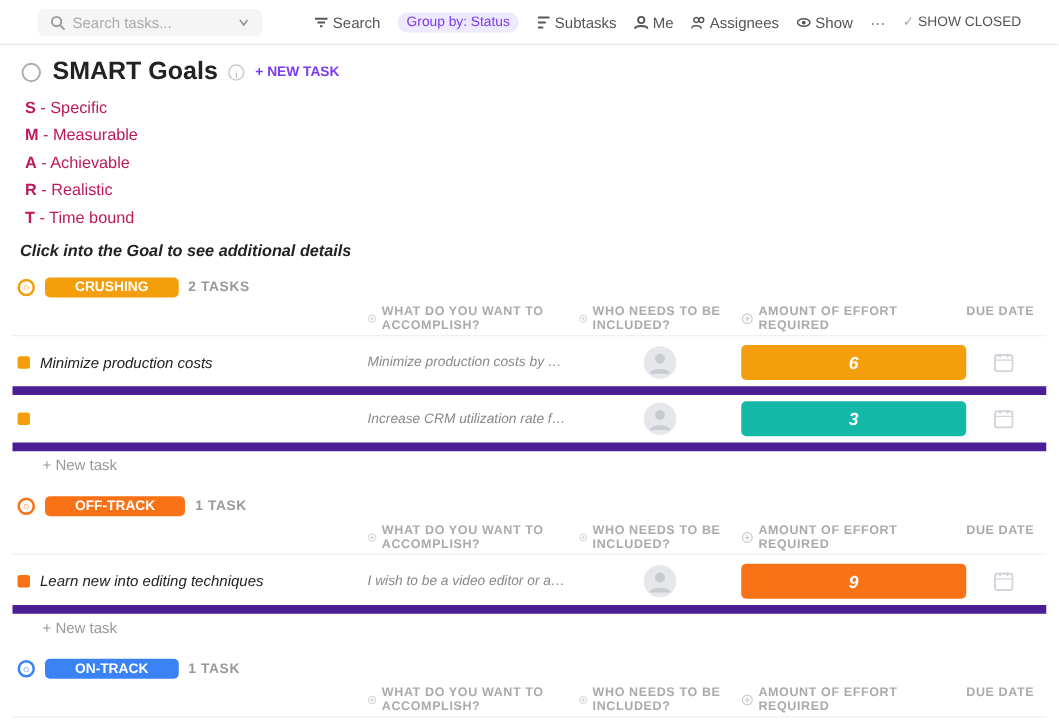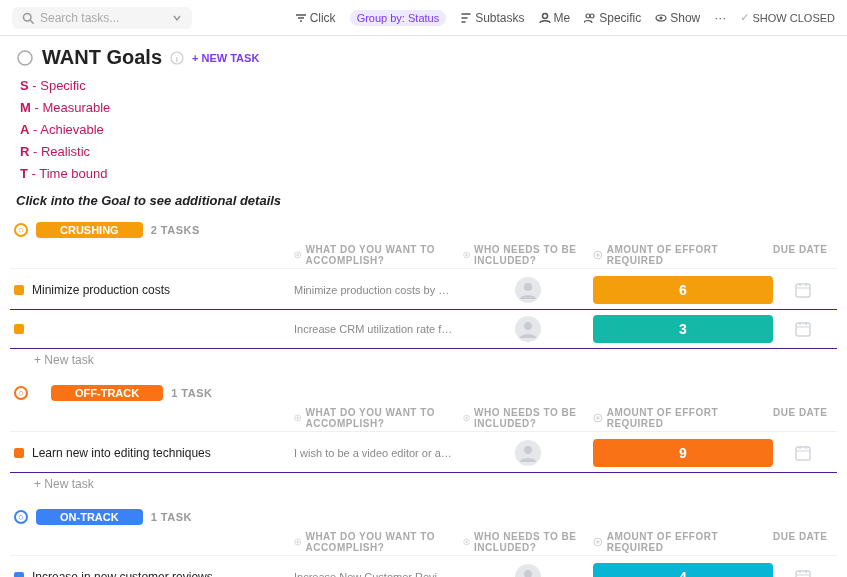--- a/index.html
+++ b/index.html
@@ -11,21 +11,21 @@
       overflow: hidden;
       font-size: 12px;
       color: #333;
     }
 
     
     .top-bar {
       display: flex;
       align-items: center;
       justify-content: space-between;
-      padding: 6px 12px;
+      padding: 6px 30px;
       border-bottom: 1px solid #e5e5e5;
       background: #fff;
       height: 36px;
     }
     .search-box {
       display: flex;
       align-items: center;
       gap: 6px;
       background: #f5f5f5;
       border-radius: 6px;
@@ -128,21 +128,21 @@
     .group-icon.on-track { border-color: #3b82f6; color: #3b82f6; }
 
     .group-badge {
       font-size: 11px;
       font-weight: 700;
       padding: 2px 24px;
       border-radius: 4px;
       color: #fff;
     }
     .group-badge.crushing { background: #f59e0b; }
-    .group-badge.off-track { background: #f97316; margin-left: 15px; }
+    .group-badge.off-track { background: #f97316; }
     .group-badge.on-track { background: #3b82f6; }
 
     .group-task-count {
       font-size: 11px;
       color: #999;
       font-weight: 600;
       letter-spacing: 0.5px;
     }
 
     
@@ -157,21 +157,22 @@
       border-bottom: 1px solid #f0f0f0;
       margin-bottom: 2px;
     }
 
     
     .task-row {
       display: grid;
       grid-template-columns: 280px 1fr 130px 180px 60px;
       align-items: center;
       padding: 5px 4px;
-      border-bottom: 1px solid #4c1d95;
+      border-bottom: 7px solid #4c1d95;
+      font-style: italic;
     }
     .task-name-cell {
       display: flex;
       align-items: center;
       gap: 8px;
     }
     .task-dot {
       width: 10px;
       height: 10px;
       border-radius: 2px;
@@ -255,21 +256,21 @@
       <polyline points="2,3 5,7 8,3" stroke="#999" stroke-width="1.5" fill="none"></polyline>
     </svg>
   </div>
   <div class="top-actions">
     <span>
       <svg width="12" height="12" viewBox="0 0 12 12">
         <line x1="1" y1="3" x2="11" y2="3" stroke="#555" stroke-width="1.5"></line>
         <line x1="3" y1="6" x2="9" y2="6" stroke="#555" stroke-width="1.5"></line>
         <line x1="5" y1="9" x2="7" y2="9" stroke="#555" stroke-width="1.5"></line>
       </svg>
-      <span>Click</span>
+      <span>Search</span>
     </span>
     <span>
       <span class="group-by-badge">Group by: Status</span>
     </span>
     <span>
       <svg width="12" height="12" viewBox="0 0 12 12">
         <path d="M2 2h8M2 6h5M2 10h3" stroke="#555" stroke-width="1.5" stroke-linecap="round"></path>
       </svg>
       <span>Subtasks</span>
     </span>
@@ -279,21 +280,21 @@
         <path d="M1 11c0-3 10-3 10 0" stroke="#555" stroke-width="1.5" fill="none"></path>
       </svg>
       <span>Me</span>
     </span>
     <span>
       <svg width="12" height="12" viewBox="0 0 12 12">
         <circle cx="4" cy="4" r="2" stroke="#555" stroke-width="1.2" fill="none"></circle>
         <circle cx="8" cy="4" r="2" stroke="#555" stroke-width="1.2" fill="none"></circle>
         <path d="M0 11c0-2.5 4-2.5 4-2.5s4 0 4 2.5" stroke="#555" stroke-width="1.2" fill="none"></path>
       </svg>
-      <span>Specific</span>
+      <span>Assignees</span>
     </span>
     <span>
       <svg width="12" height="12" viewBox="0 0 12 12">
         <ellipse cx="6" cy="6" rx="5" ry="3" stroke="#555" stroke-width="1.2" fill="none"></ellipse>
         <circle cx="6" cy="6" r="1.5" fill="#555"></circle>
       </svg>
       <span>Show</span>
     </span>
     <span>···</span>
     <span style="color:#555;font-size:11px;">
@@ -301,21 +302,21 @@
         <span>SHOW CLOSED</span>
     </span>
   </div>
 </div>
 
 <div class="page-header">
   <div class="page-title-row">
     <svg width="18" height="18" viewBox="0 0 18 18">
       <circle cx="9" cy="9" r="7" stroke="#aaa" stroke-width="1.5" fill="none"></circle>
     </svg>
-    <span class="page-title">WANT Goals</span>
+    <span class="page-title">SMART Goals</span>
     <svg width="14" height="14" viewBox="0 0 14 14">
       <circle cx="7" cy="7" r="6" stroke="#ccc" stroke-width="1.2" fill="none"></circle>
       <text x="7" y="11" text-anchor="middle" font-size="8" fill="#aaa">i</text>
     </svg>
     <span class="add-task-btn" style="color:#7c3aed;font-weight:600;">+ NEW TASK</span>
   </div>
   <div class="smart-list">
     <div><span class="letter">S</span> -  Specific</div>
     <div><span class="letter">M</span> -  Measurable</div>
     <div><span class="letter">A</span> -  Achievable</div>

